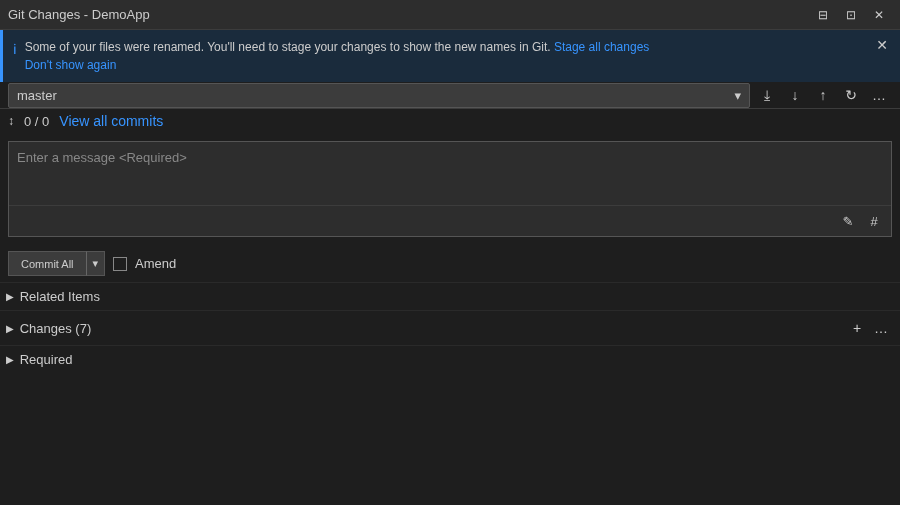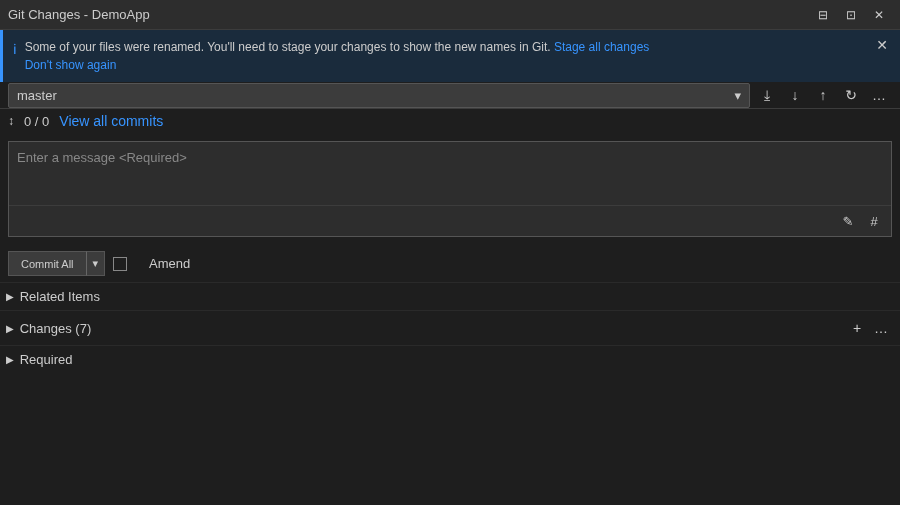--- a/index.html
+++ b/index.html
@@ -211,21 +211,21 @@
       color: #cccccc;
       padding: 5px 6px;
       cursor: pointer;
       font-size: 11px;
       font-family: inherit;
       border-left: 1px solid #666;
     }
     .amend-label {
       display: flex;
       align-items: flex-end;
-      gap: 22px;
+      gap: 8px;
       cursor: pointer;
       color: #cccccc;
       font-size: 13px;
     }
     .amend-checkbox {
       width: 14px;
       height: 14px;
       border: 1px solid #888;
       background: transparent;
       appearance: none;

